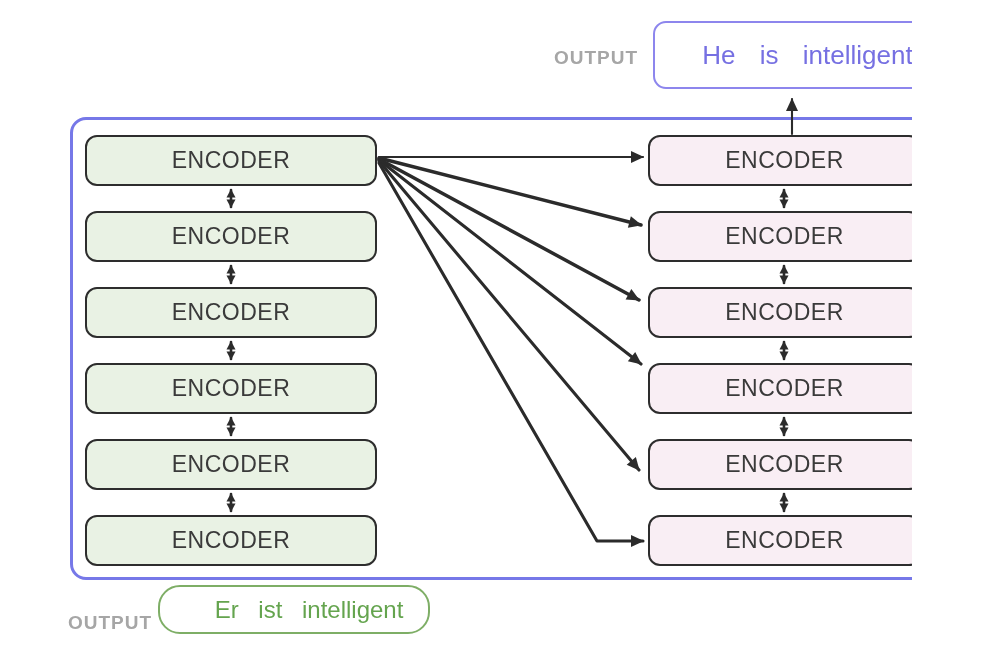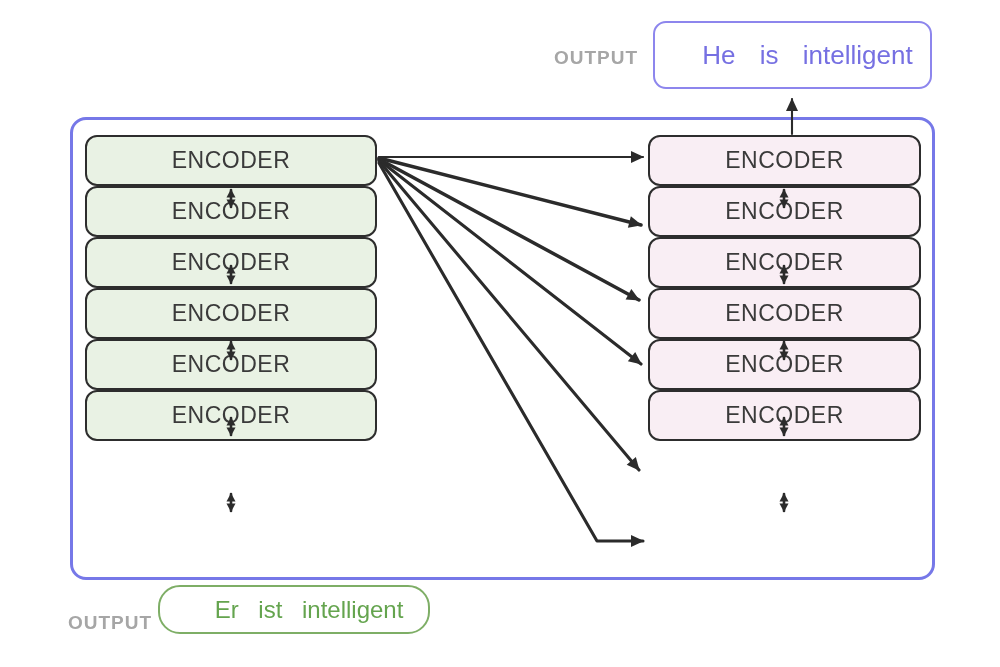--- a/index.html
+++ b/index.html
@@ -3,21 +3,21 @@
 <meta charset="utf-8">
 <style>
   html, body {
     margin: 0;
     padding: 0;
     background: #ffffff;
     font-family: "Liberation Sans", "DejaVu Sans", sans-serif;
   }
   .canvas {
     position: relative;
-    width: 1000px;
+    width: 912px;
     height: 667px;
     background: #ffffff;
     overflow: hidden;
   }
 
   
   .io-label {
     position: absolute;
     color: var(--label-gray);
     font-size: 19px;
@@ -69,20 +69,21 @@
     border: 3px solid var(--accent-purple);
     border-radius: 16px;
     background: transparent;
   }
 
   
   .stack {
     position: absolute;
     display: flex;
     flex-direction: column;
+    gap: 25px;
   }
   .stack-left  { left: 85px;  top: 135px; width: 292px; }
   .stack-right { left: 648px; top: 135px; width: 273px; }
   .enc-box {
     box-sizing: border-box;
     height: 51px;
     border: 2.5px solid var(--box-border);
     border-radius: 12px;
     display: flex;
     align-items: center;

